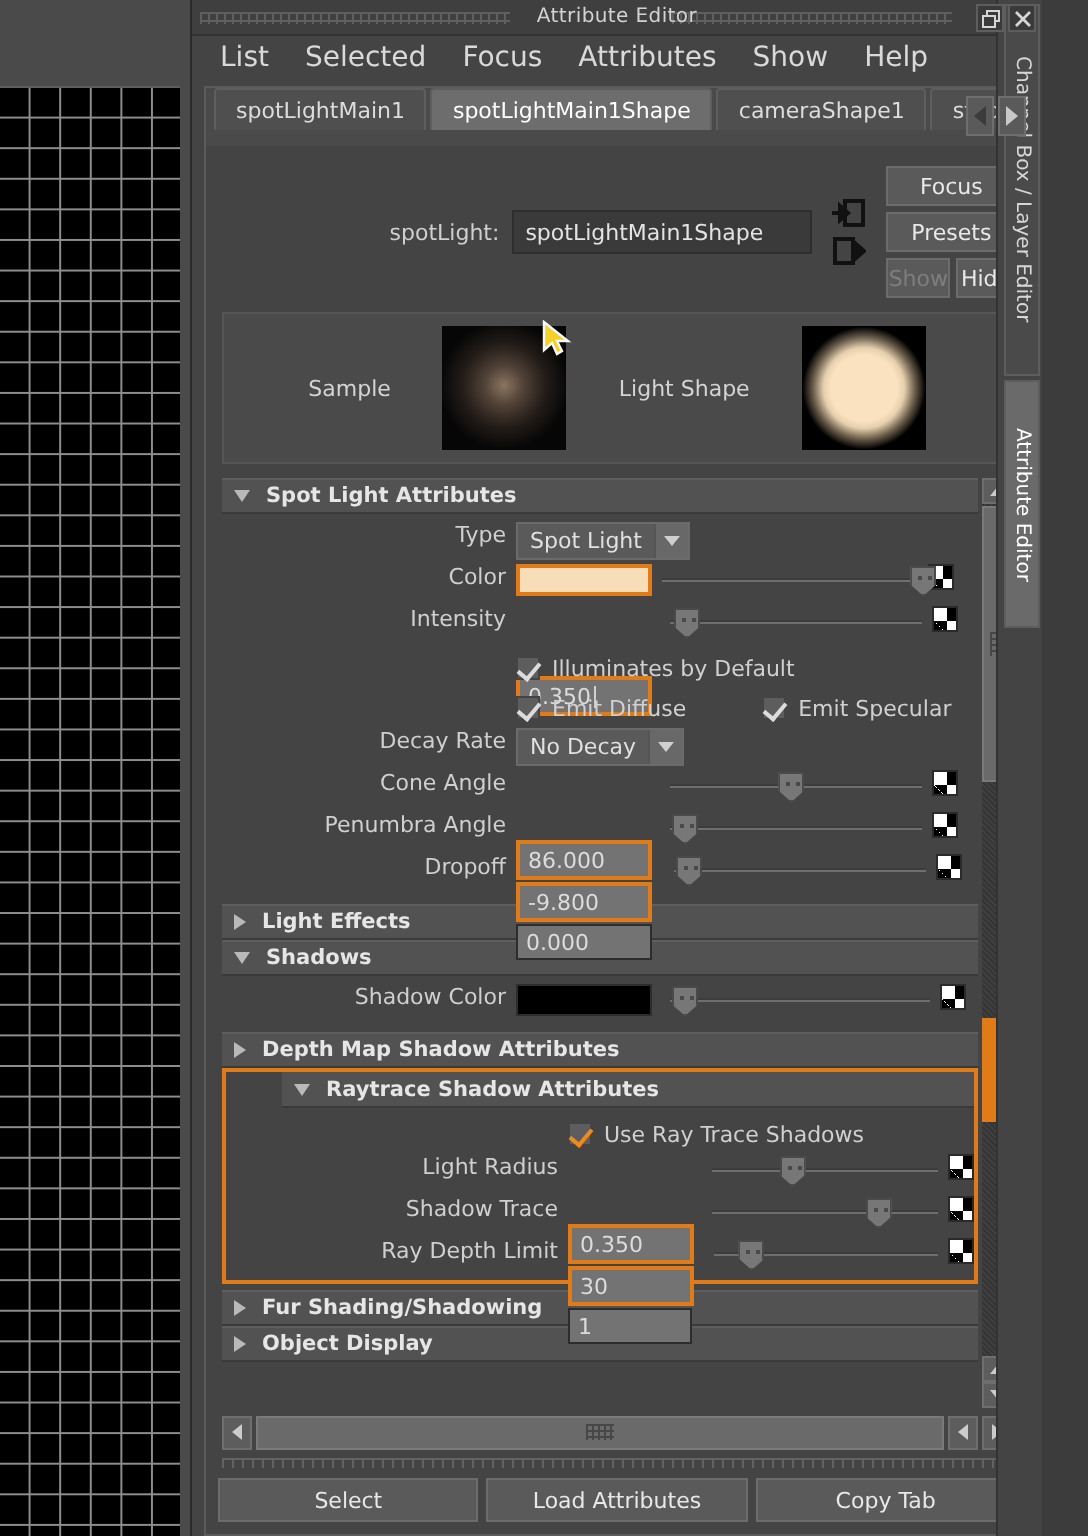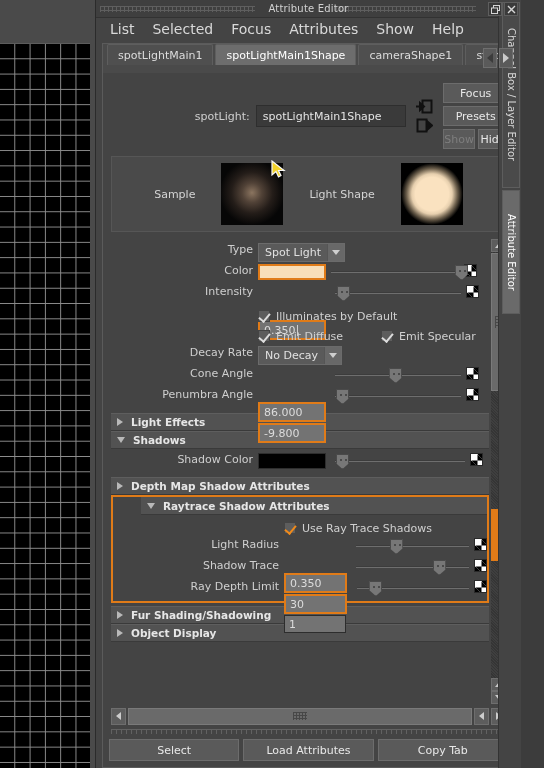--- a/index.html
+++ b/index.html
@@ -315,20 +315,24 @@
         <span class="cursor-arrow">
           <svg width="17" height="19" viewBox="0 0 17 19">
               <path d="M1 1 L1 15 L5 11.5 L7.5 17 L10 15.5 L7.5 10.5 L13 10.5 Z" fill="#f2d22a" stroke="#f7f7f7" stroke-width="1.2"></path>
             </svg>
         </span>
       </div>
 
       <div class="attrarea">
         <div class="attrlist">
 
+          <div class="section-head">
+            <span class="tri down"></span>
+            <span>Spot Light Attributes</span>
+          </div>
 
           <div style="padding-top:4px;">
             <div class="attr-row">
               <span class="attr-label">Type</span>
               <span class="dropdown">
                 <span class="dtext">Spot Light</span>
                 <span class="dbtn">
                     <span class="tri"></span>
                   </span>
               </span>
@@ -389,20 +393,29 @@
             <div class="attr-row">
               <span class="attr-label">Penumbra Angle</span>
               <span class="field num hl">-9.800</span>
               <span class="slider" style="width:126px;margin-left:4px">
                 <span class="track"></span>
                 <span class="handle" style="left:1px"></span>
               </span>
               <span class="checker"></span>
             </div>
 
+            <div class="attr-row">
+              <span class="attr-label">Dropoff</span>
+              <span class="field num">0.000</span>
+              <span class="slider" style="width:126px;margin-left:6px">
+                <span class="track"></span>
+                <span class="handle" style="left:1px"></span>
+              </span>
+              <span class="checker"></span>
+            </div>
           </div>
 
           <div class="section-head" style="margin-top:4px">
             <span class="tri right"></span>
             <span>Light Effects</span>
           </div>
 
           <div class="section-head">
             <span class="tri down"></span>
             <span>Shadows</span>

